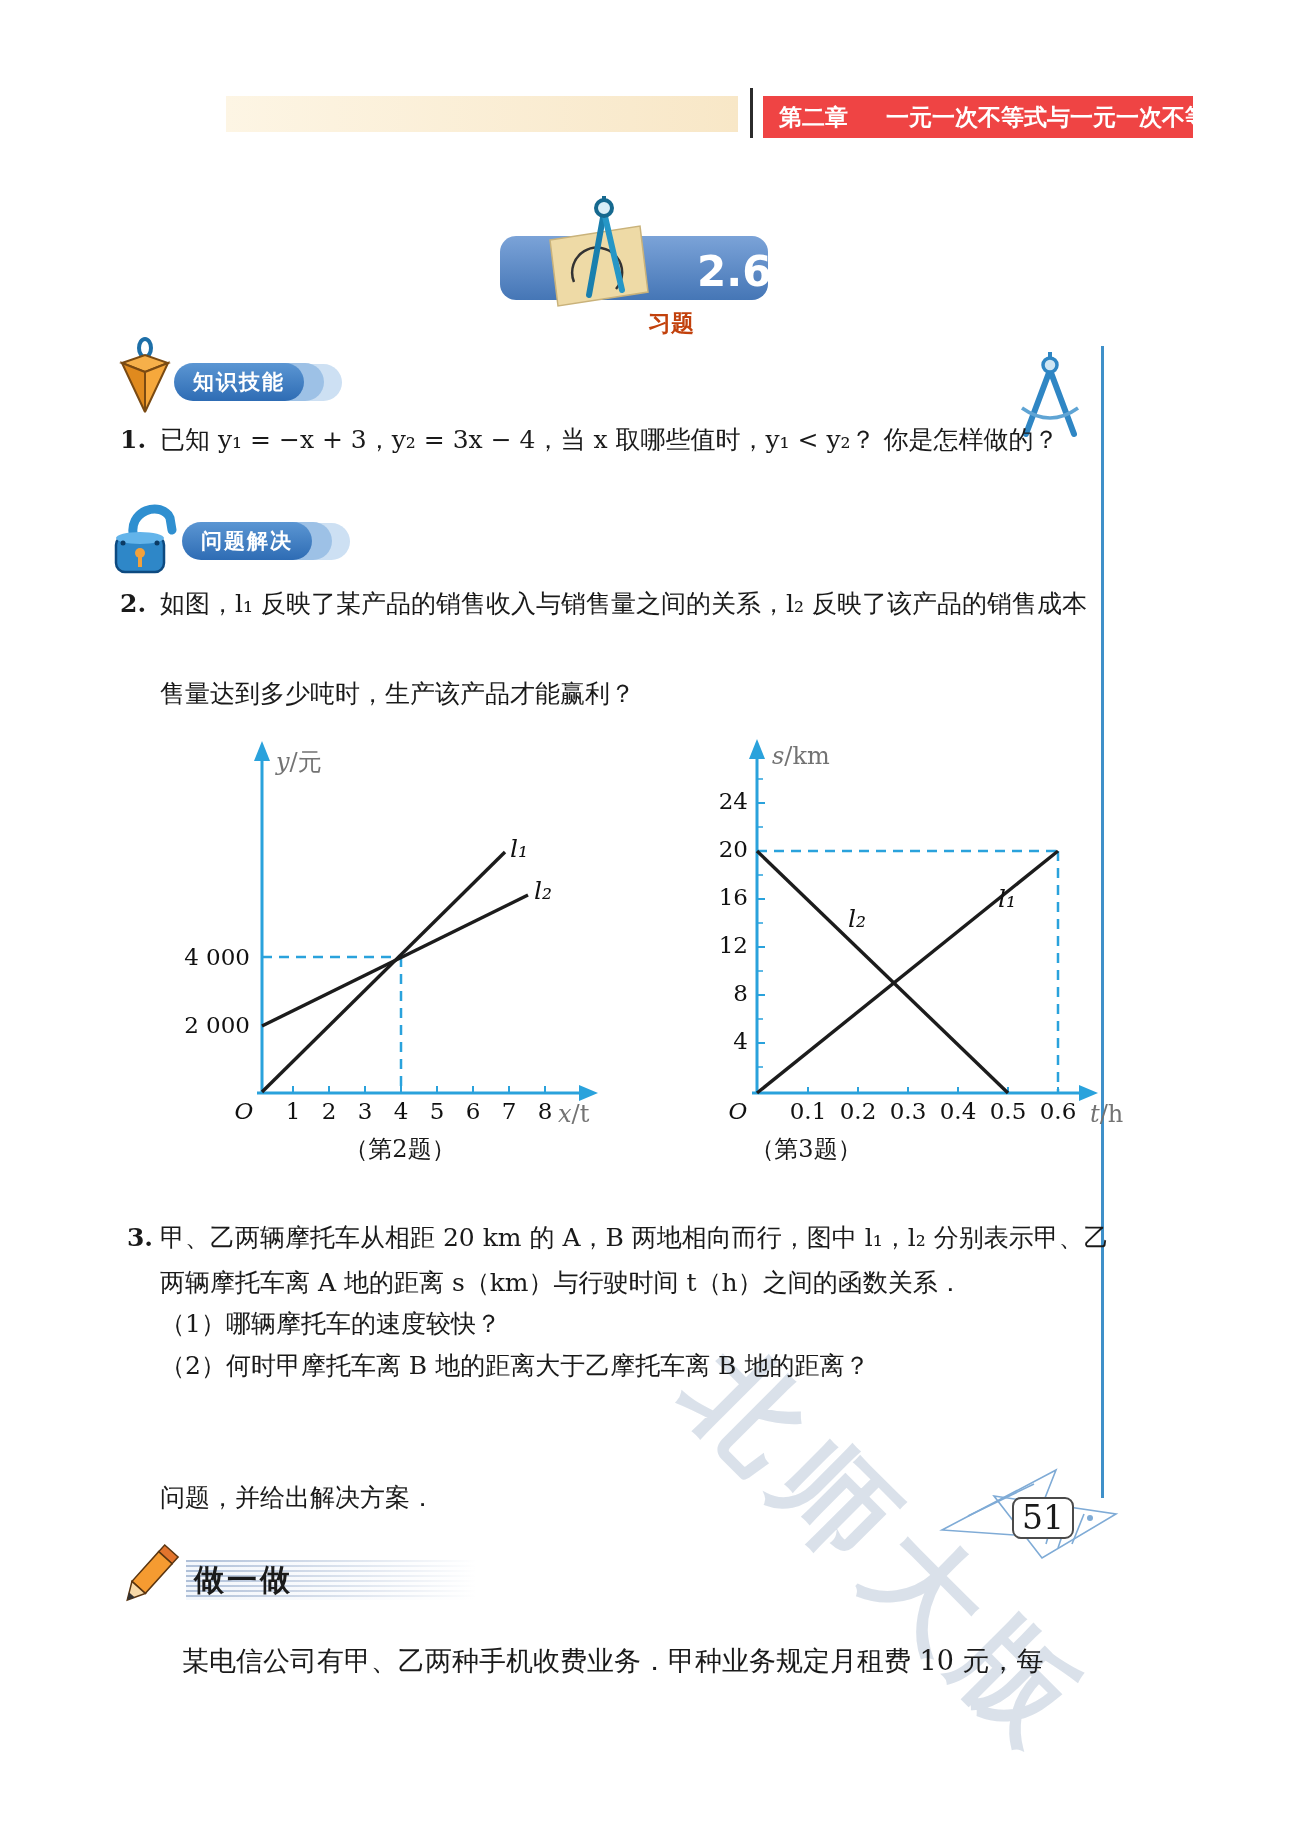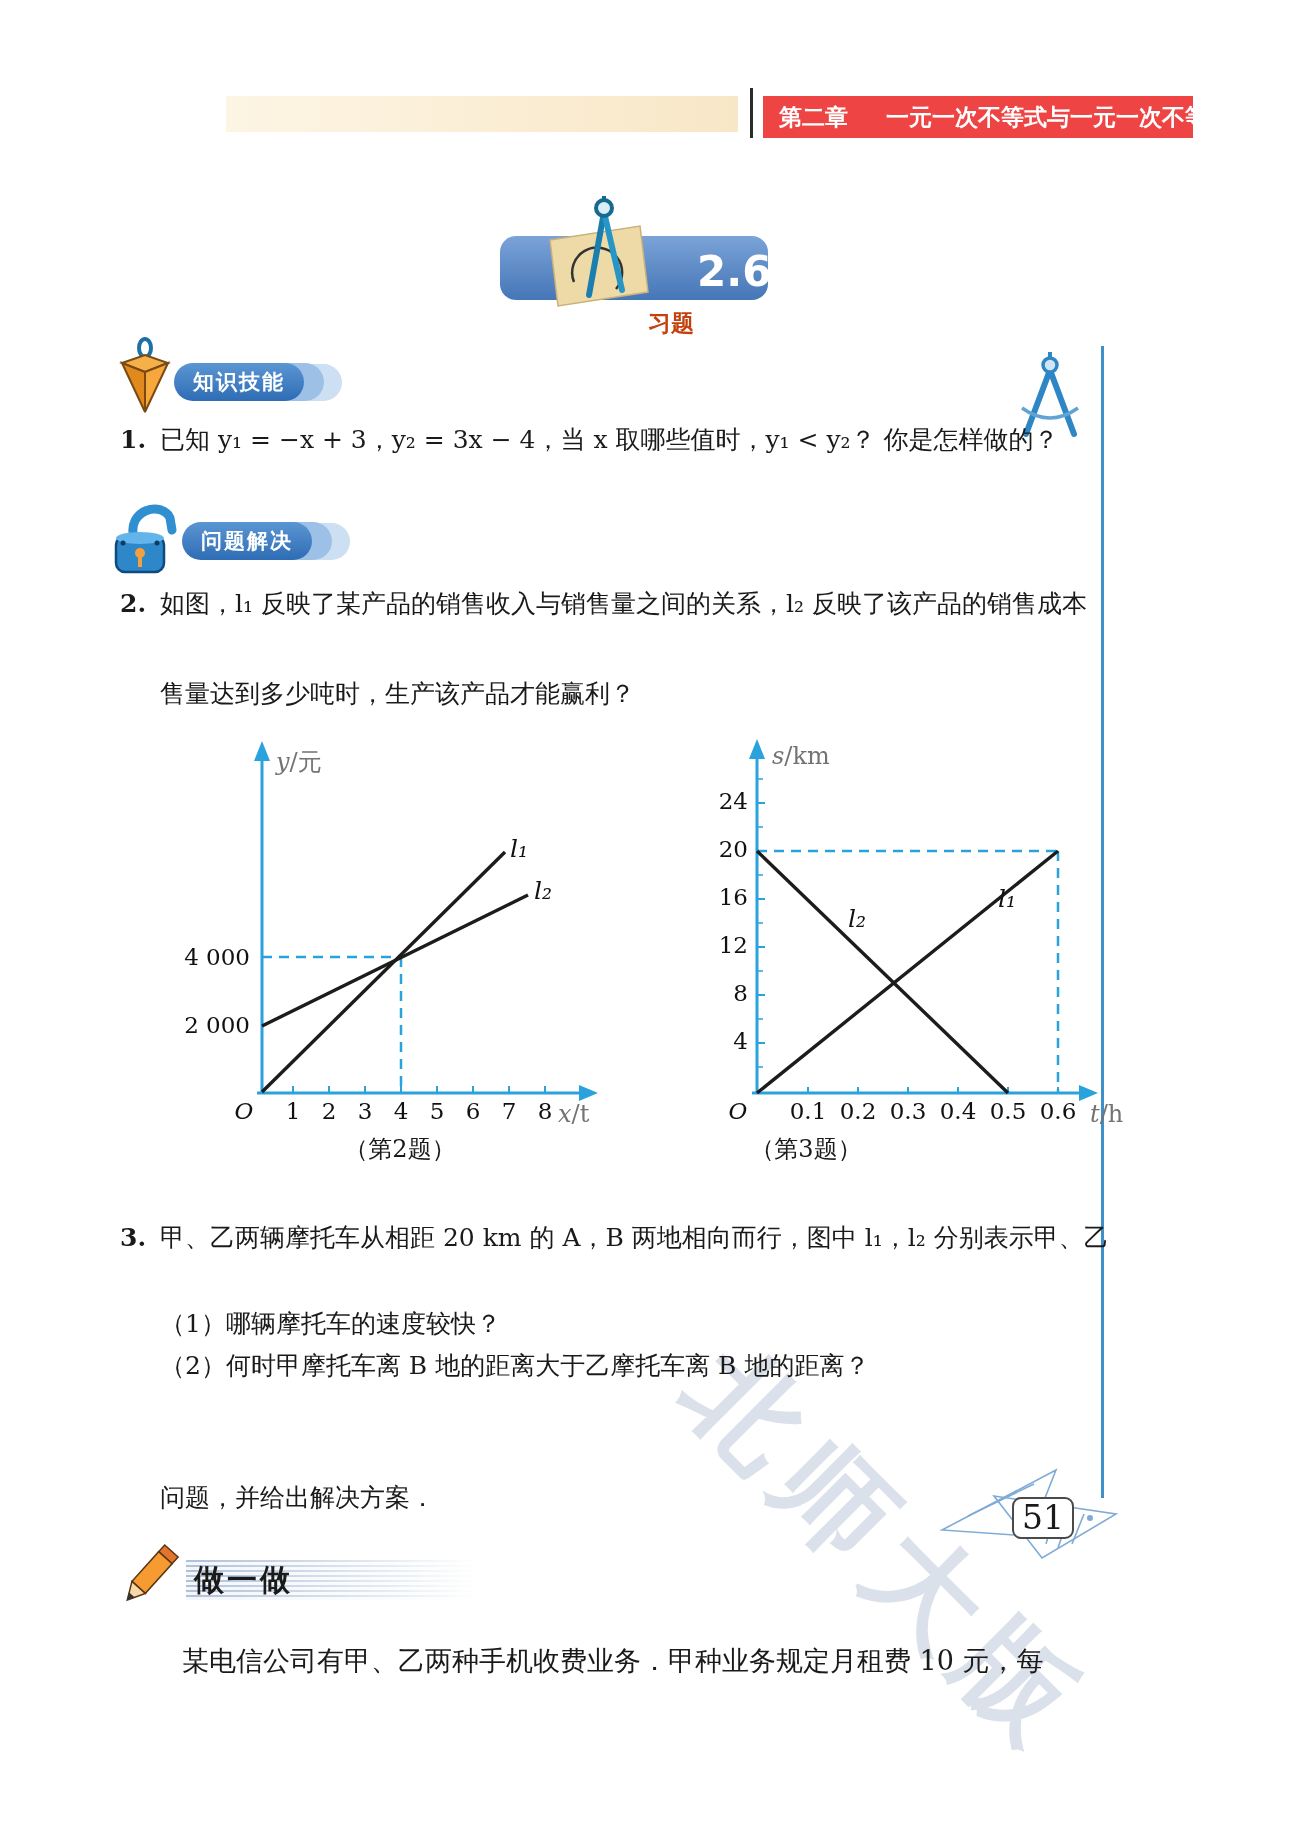--- a/index.html
+++ b/index.html
@@ -209,23 +209,24 @@
   <span class="tick" style="left:833px;width:50px;top:1098px;">0.2</span>
   <span class="tick" style="left:883px;width:50px;top:1098px;">0.3</span>
   <span class="tick" style="left:933px;width:50px;top:1098px;">0.4</span>
   <span class="tick" style="left:983px;width:50px;top:1098px;">0.5</span>
   <span class="tick" style="left:1033px;width:50px;top:1098px;">0.6</span>
   <span class="axlbl" style="left:1090px;top:1100px;"><i>t</i><span>/h</span></span>
   <span class="slabel" style="left:998px;top:884px;">l₁</span>
   <span class="slabel" style="left:848px;top:904px;">l₂</span>
   <div class="caption" style="left:706px;top:1133px;">（第3题）</div>
 
-  <div class="pline" style="left:120px;top:1222px;">
+  <div class="pline" style="left:120px;top:1222px;text-align:center;">
     <span class="pnum">3.</span><span>甲、乙两辆摩托车从相距 20 km 的 A，B 两地相向而行，图中 l₁，l₂ 分别表示甲、乙</span>
   </div>
+  <div class="pline" style="left:160px;top:1267px;">两辆摩托车离 A 地的距离 s（km）与行驶时间 t（h）之间的函数关系．</div>
   <div class="pline" style="left:160px;top:1308px;">（1）哪辆摩托车的速度较快？</div>
   <div class="pline" style="left:160px;top:1350px;">（2）何时甲摩托车离 B 地的距离大于乙摩托车离 B 地的距离？</div>
 
   <div class="pline" style="left:160px;top:1482px;">问题，并给出解决方案．</div>
 
   <div class="doit-band"></div>
   <svg style="left:112px;top:1540px;z-index:3;" width="72" height="74" viewBox="0 0 72 74">
     <g transform="rotate(42 36 37)">
       <rect x="27" y="2" width="18" height="9" fill="#e2742d" stroke="#5a3510" stroke-width="1.5"></rect>
       <rect x="27" y="11" width="18" height="40" fill="#f59b31" stroke="#5a3510" stroke-width="1.5"></rect>

